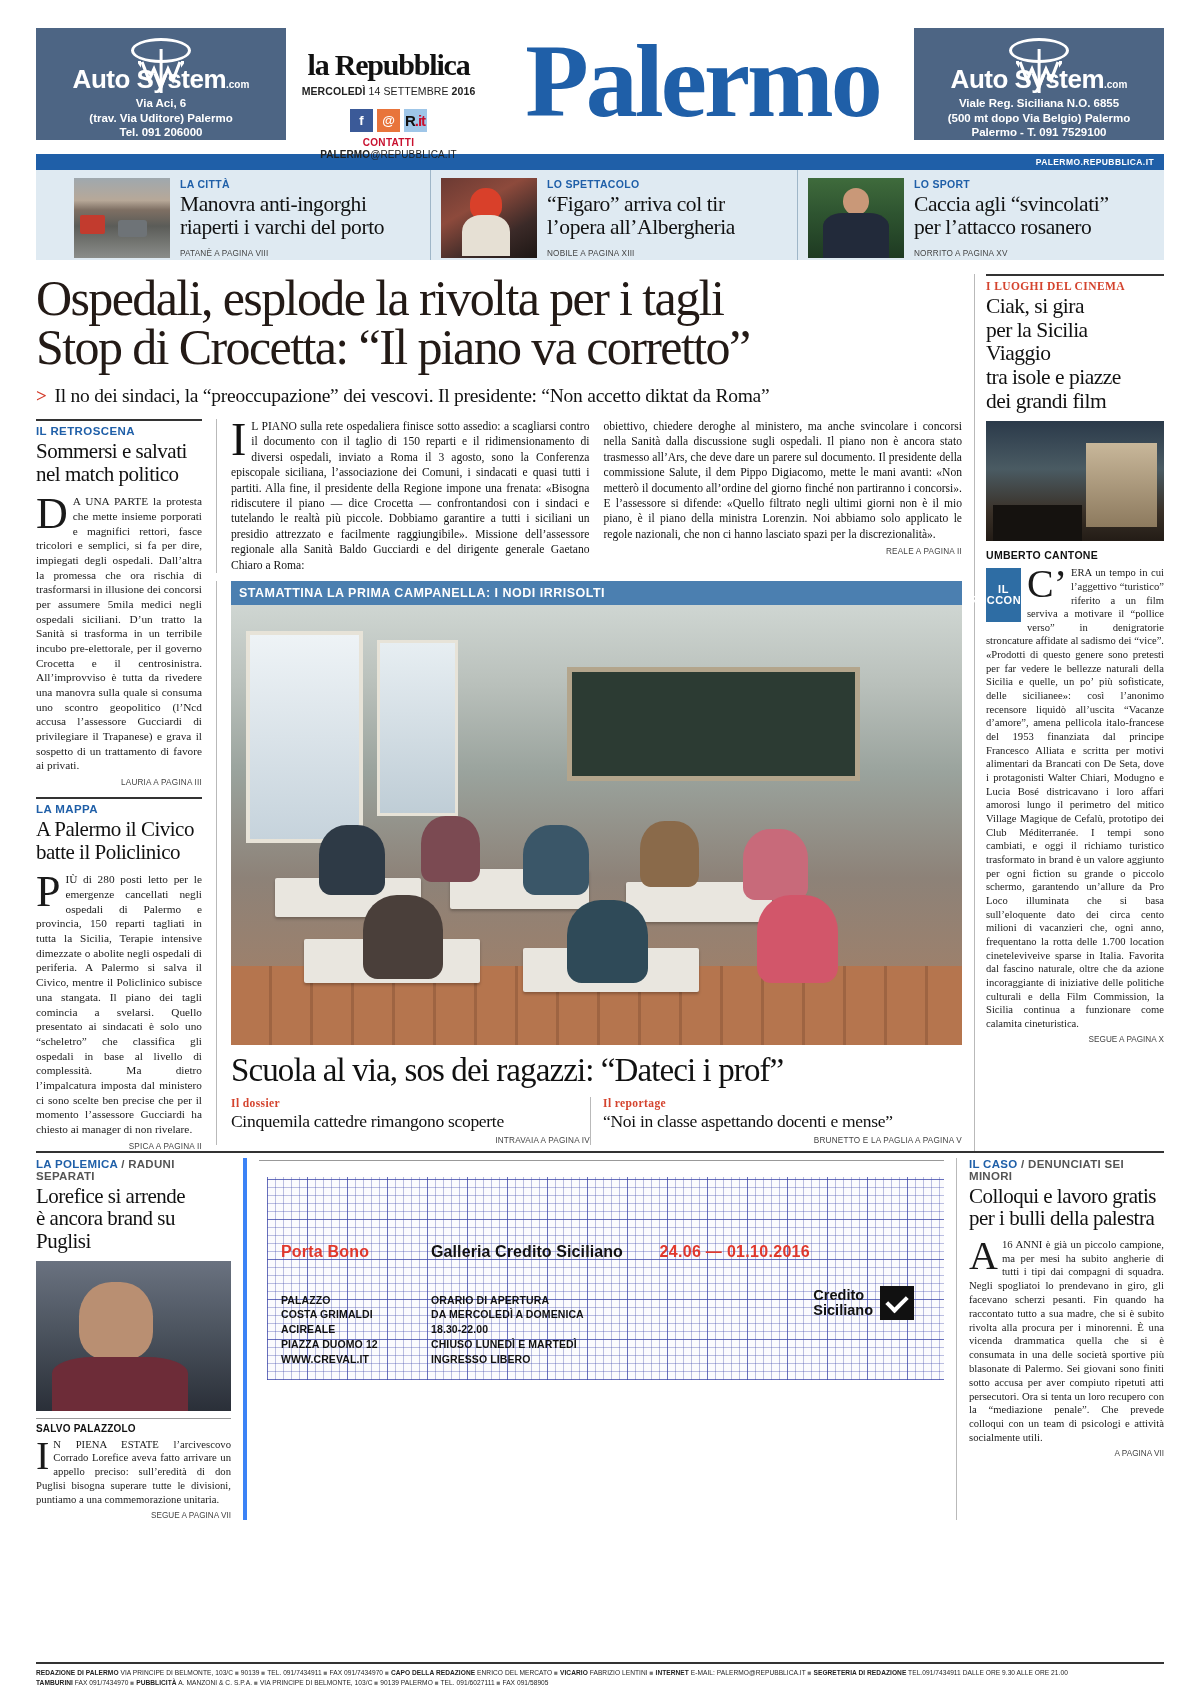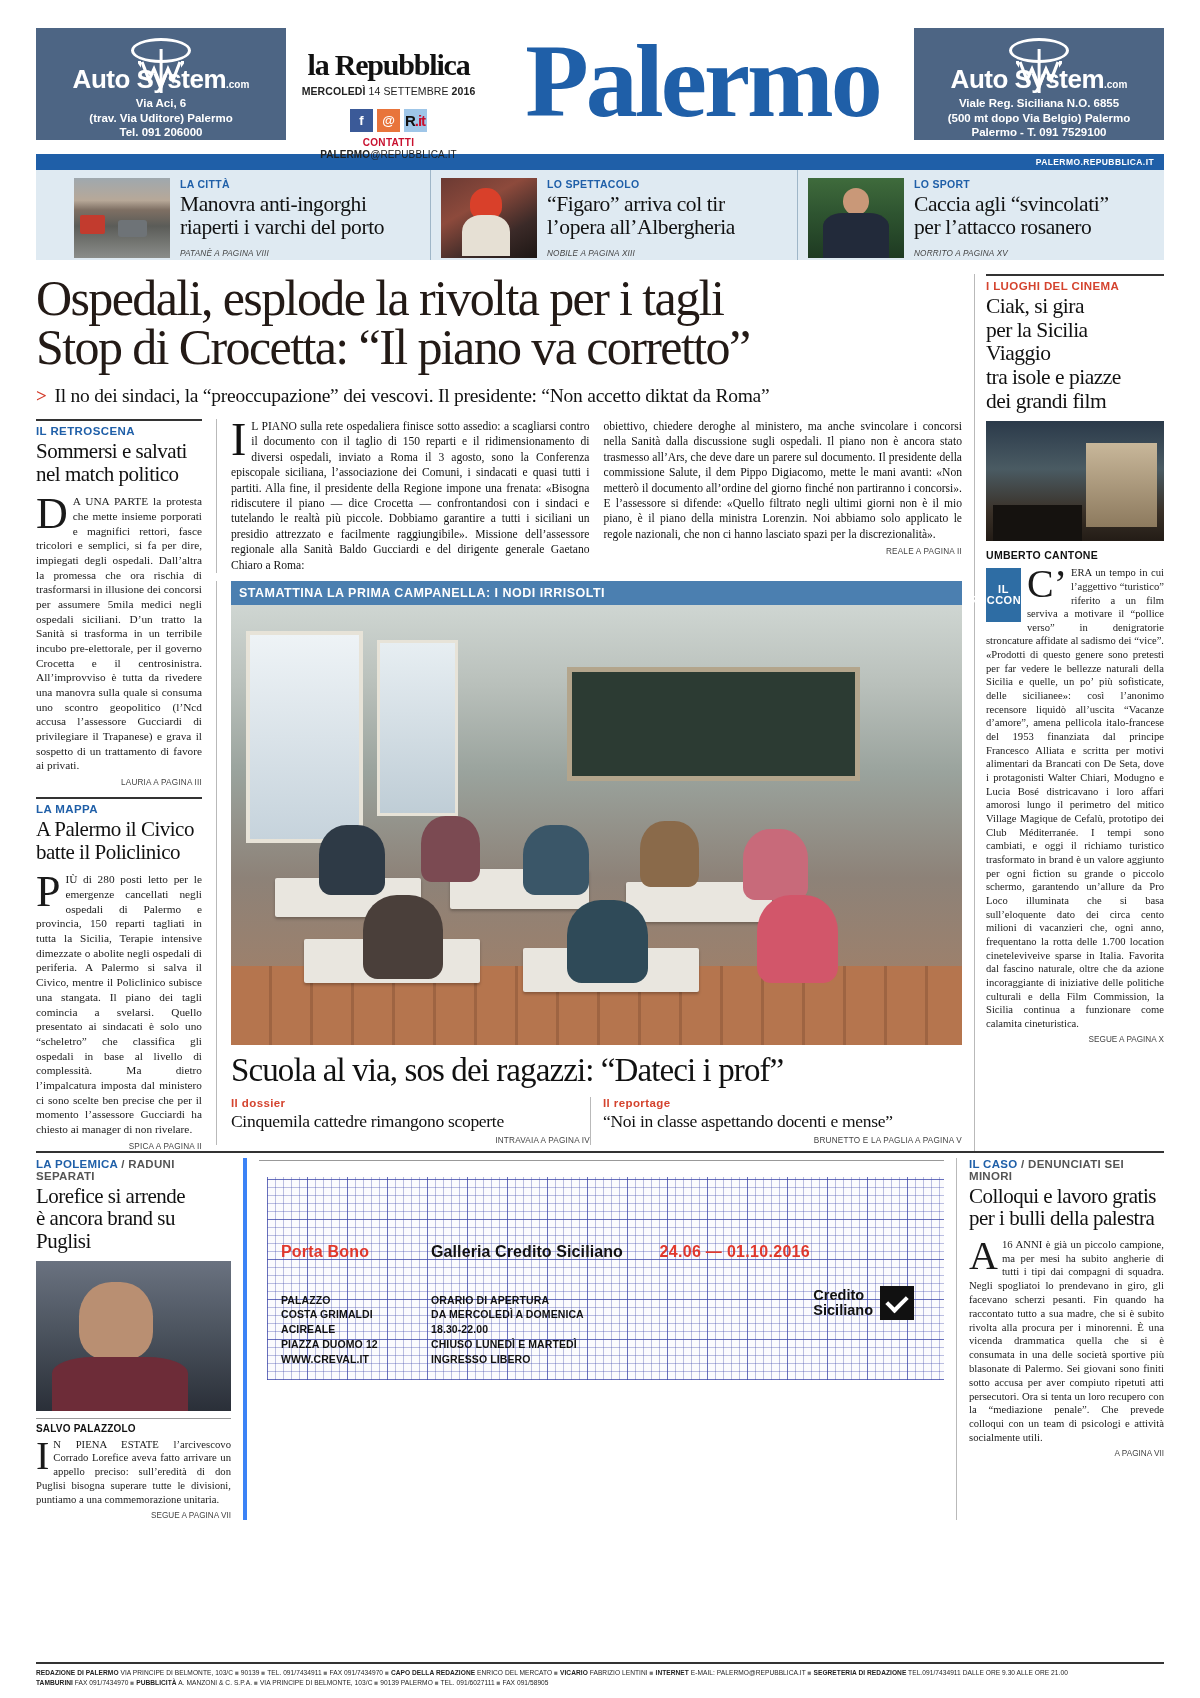--- a/index.html
+++ b/index.html
@@ -69,21 +69,21 @@
 
   
   .teasers { display:flex; background:#dfeaf2; height:90px;padding-left:28px; }
   .teaser { flex:1; display:flex; padding:8px 10px 0 10px; position:relative; }
   .teaser + .teaser { border-left:1px solid #9fb6c8; }
   .teaser-img { width:96px; height:80px; flex:0 0 96px; overflow:hidden; position:relative; }
   .teaser-txt { flex:1; padding-left:10px; display:flex; flex-direction:column; }
   .kicker { font-family:"Liberation Sans", sans-serif; font-weight:bold; font-size:10.5px;
             color:#1f5fa8; letter-spacing:0.3px; }
   .teaser-head { font-size:21.5px; line-height:1.06; margin-top:3px; letter-spacing:-0.4px; color:#111; }
-  .ref { font-family:"Liberation Sans", sans-serif; font-size:8.2px; color:#444; letter-spacing:0.2px; margin-top:auto; padding-bottom:2px;font-style:italic; }
+  .ref { font-family:"Liberation Sans", sans-serif; font-size:8.2px; color:#444; letter-spacing:0.2px; margin-top:auto; padding-bottom:2px; }
 
   
   .ph { width:100%; height:100%; }
   .ph-traffic { background:
      linear-gradient(180deg,#9fa8ae 0%,#b7a898 28%,#7e6f63 40%,#5b5c58 60%,#8b8d8a 100%);
      position:relative; }
   .ph-traffic::before{content:"";position:absolute;left:6%;top:46%;width:26%;height:24%;background:#c23b2e;border-radius:2px;}
   .ph-traffic::after{content:"";position:absolute;left:46%;top:52%;width:30%;height:22%;background:#6e7377;border-radius:3px;}
   .ph-figaro { background:linear-gradient(150deg,#6b3a33 0%,#8d4a3c 35%,#3b2a28 70%,#1d1614 100%); position:relative; }
   .ph-figaro::before{content:"";position:absolute;left:30%;top:12%;width:34%;height:40%;background:#d9402a;border-radius:48% 48% 40% 40%;}
@@ -103,21 +103,21 @@
   .arrow { color:#d43b2a; font-weight:bold; font-size:19px; }
 
   .cols3 { display:flex; margin-top:12px; gap:0; }
   .col-narrow { width:180px; flex:0 0 180px; padding-right:14px; }
   .col-body { flex:1; display:flex; gap:14px; padding-left:14px; border-left:1px solid #b9b9b9; }
   .col-body > div { flex:1; }
 
   .sec-rule { border-top:2px solid #333; margin-bottom:4px; }
   .sec-kicker { font-family:"Liberation Sans", sans-serif; font-weight:bold; font-size:11.5px;
                 color:#1f5fa8; letter-spacing:0.4px; margin-bottom:3px; }
-  .sec-kicker.red { color:#d4432e; }
+  .sec-kicker.red { color:#d4432e;font-family:Liberation Serif, serif; }
   .sec-head { font-size:21px; line-height:1.08; letter-spacing:-0.5px; color:#111; margin-bottom:9px; }
 
   .body-txt { font-size:11.3px; line-height:1.30; text-align:justify; color:#1a1a1a; hyphens:auto; }
   .dropcap::first-letter {
     float:left; font-size:44px; line-height:0.82; padding:2px 5px 0 0; font-weight:normal;
   }
   .art-ref { font-family:"Liberation Sans", sans-serif; font-size:8.2px; color:#444;
              text-align:right; margin-top:5px; letter-spacing:0.2px; }
   .lead-txt { font-size:11.6px; line-height:1.33; text-align:justify; color:#111; }
   .lead-txt.dropcap::first-letter { font-size:46px; line-height:0.8; padding:3px 5px 0 0; }

